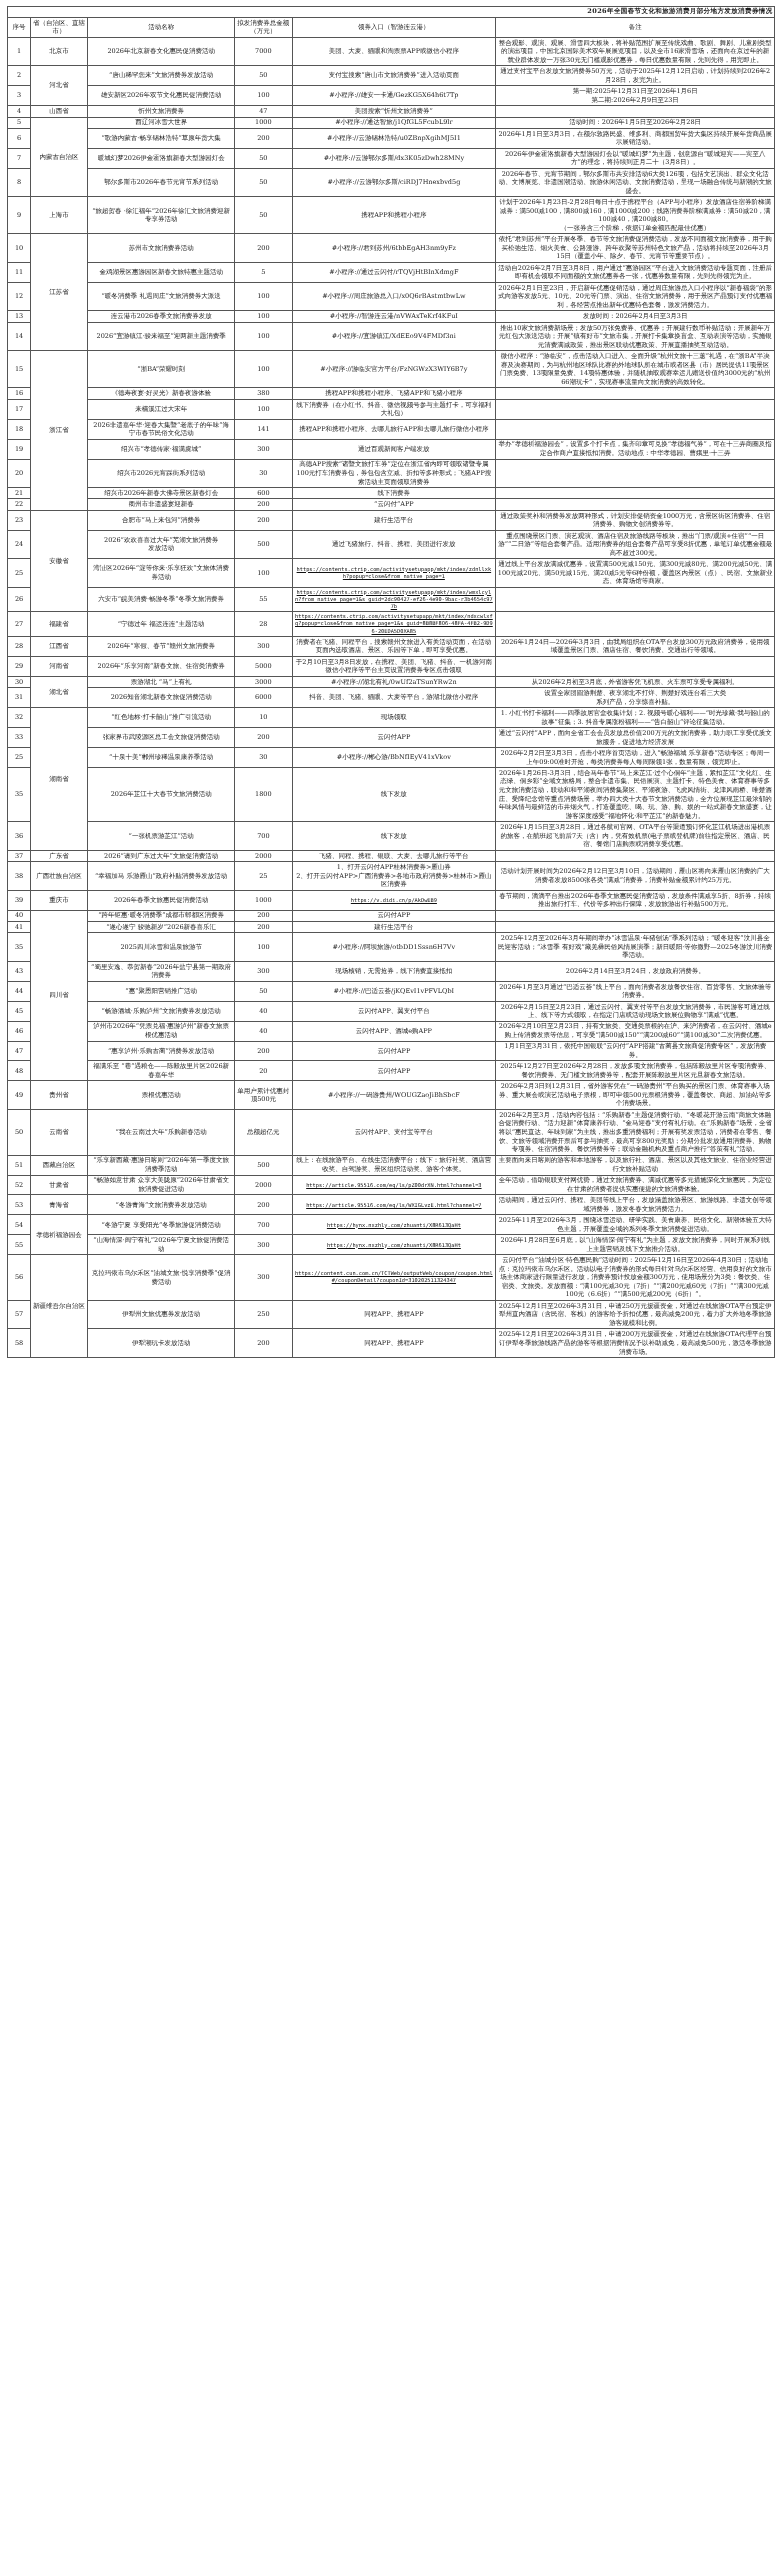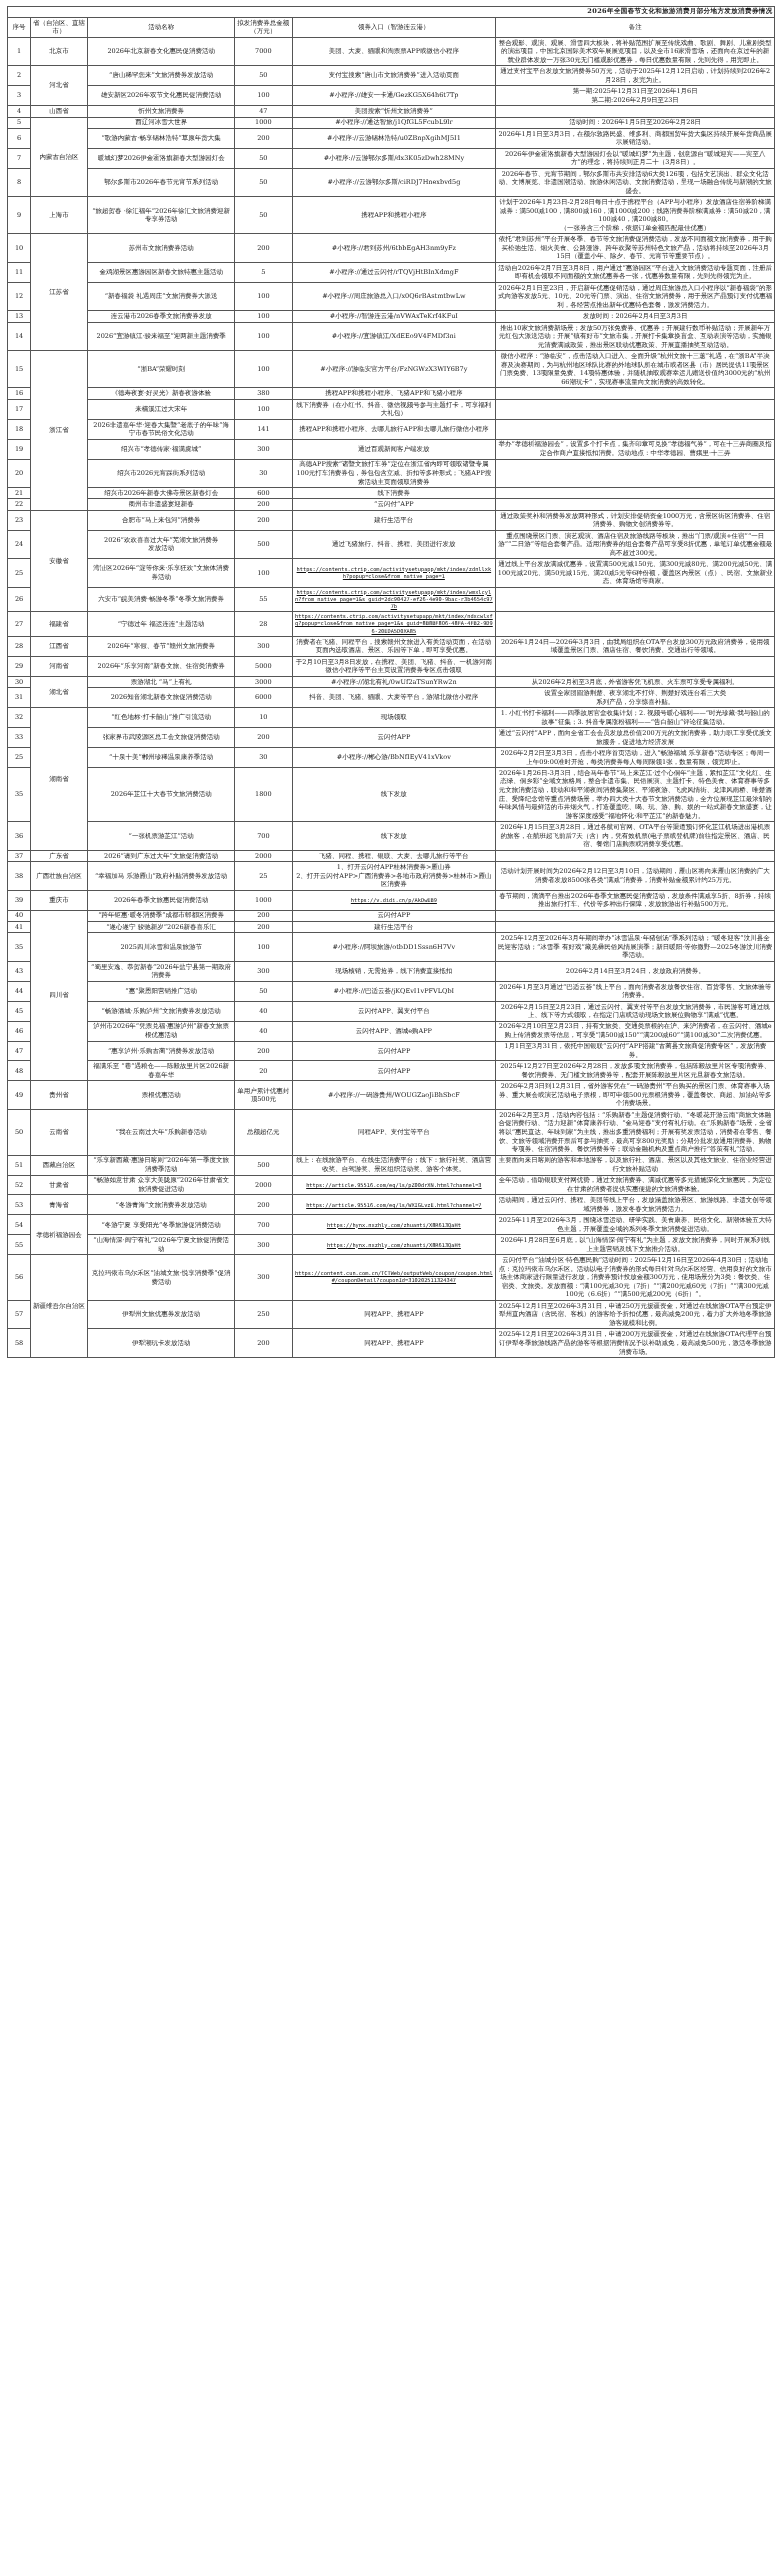--- a/index.html
+++ b/index.html
@@ -171,21 +171,21 @@
         </tr>
         <tr>
           <td class="center">11</td>
           <td class="center">金鸡湖景区惠游园区新春文旅特惠主题活动</td>
           <td class="center">5</td>
           <td class="center">#小程序://通过云闪付/rTQVjHtBInXdmgF</td>
           <td class="note">活动自2026年2月7日至3月8日，用户通过“惠游园区”平台进入文旅消费活动专题页面，注册后即有机会领取不同面额的文旅优惠券各一张，优惠券数量有限，先到先得领完为止。</td>
         </tr>
         <tr>
           <td class="center">12</td>
-          <td class="center">“新春福袋 礼遇周庄”文旅消费券大派送</td>
+          <td class="center">“暖冬消费季 礼遇周庄”文旅消费券大派送</td>
           <td class="center">100</td>
           <td class="center">#小程序://周庄旅游总入口/x0Q6rBAstmtbwLw</td>
           <td class="note">2026年2月1日至23日，开启新年优惠促销活动，通过周庄旅游总入口小程序以“新春福袋”的形式向游客发放5元、10元、20元等门票、演出、住宿文旅消费券，用于景区产品预订支付优惠福利，各经营点推出新年优惠特色套餐，激发消费活力。</td>
         </tr>
         <tr>
           <td class="center">13</td>
           <td class="center">连云港市2026春季文旅消费券发放</td>
           <td class="center">100</td>
           <td class="center">#小程序://智游连云港/nVWAxTeKrf4KFuI</td>
           <td class="note">发放时间：2026年2月4日至3月3日</td>
@@ -452,21 +452,21 @@
           <td class="center">票根优惠活动</td>
           <td class="center">单用户累计优惠封顶500元</td>
           <td class="center">#小程序://一码游贵州/WOUGZaoJiBhSbcF</td>
           <td class="note">2026年2月3日到12月31日，省外游客凭在“一码游贵州”平台购买的景区门票、体育赛事入场券、重大展会或演艺活动电子票根，即可申领500元票根消费券，覆盖餐饮、商超、加油站等多个消费场景。</td>
         </tr>
         <tr>
           <td class="center">50</td>
           <td class="center">云南省</td>
           <td class="center">“我在云南过大年”乐购新春活动</td>
           <td class="center">总额超亿元</td>
-          <td class="center">同程APP、支付宝等平台</td>
+          <td class="center">云闪付APP、支付宝等平台</td>
           <td class="note">2026年2月至3月，活动内容包括：“乐购新春”主题促消费行动、“冬暖花开游云南”商旅文体融合促消费行动、“活力迎新”体育康养行动、“金马迎春”支付有礼行动。在“乐购新春”场景，全省将以“惠民直达、年味到家”为主线，推出多重消费福利；开展有奖发票活动，消费者在零售、餐饮、文旅等领域消费开票后可参与抽奖，最高可享800元奖励；分期分批发放通用消费券、购物专项券、住宿消费券、餐饮消费券等；联动金融机构及重点商户推行“答策有礼”活动。</td>
         </tr>
         <tr>
           <td class="center">51</td>
           <td class="center">西藏自治区</td>
           <td class="center">“乐享新西藏·惠游日喀则”2026年第一季度文旅消费季活动</td>
           <td class="center">500</td>
           <td class="center">线上：在线旅游平台、在线生活消费平台；线下：旅行社奖、酒店营收奖、自驾游奖、景区组织活动奖、游客个体奖。</td>
           <td class="note">主要面向来日喀则的游客和本地游客，以及旅行社、酒店、景区以及其他文旅业、住宿业经营进行文旅补贴活动</td>
         </tr>

